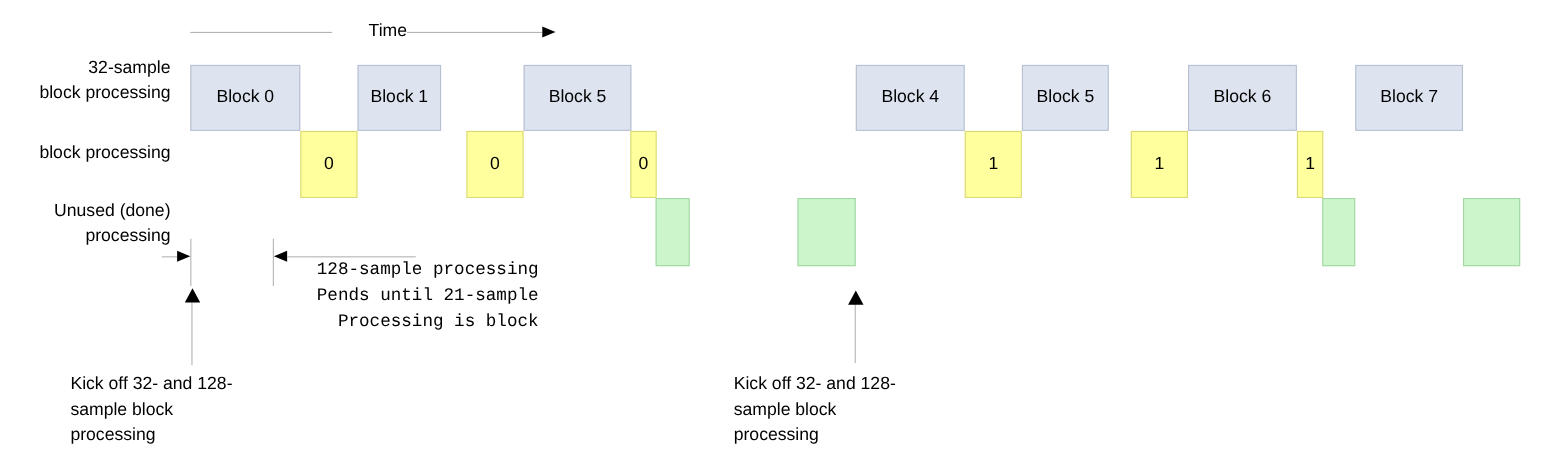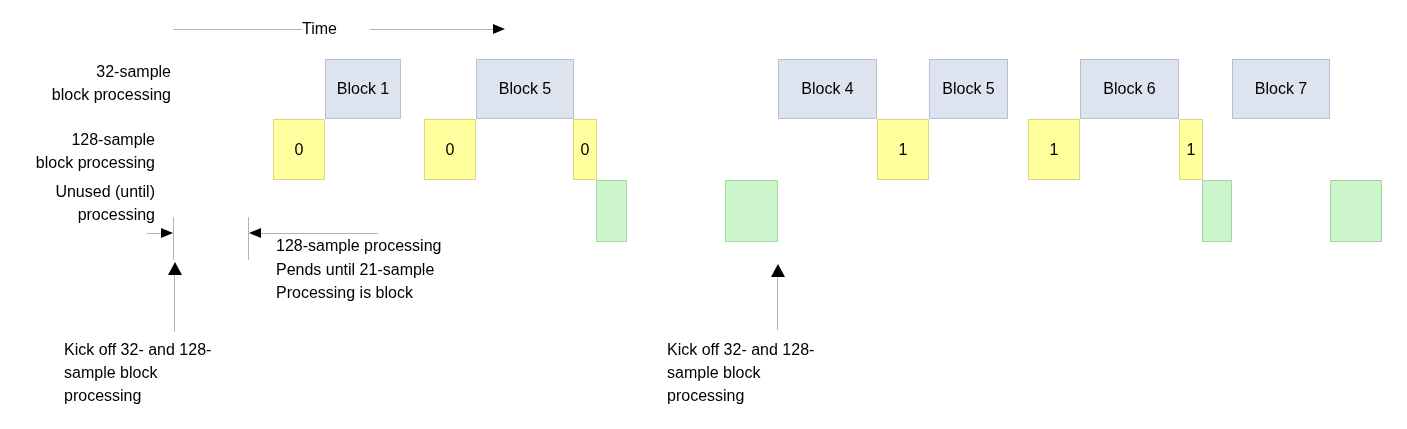--- a/index.html
+++ b/index.html
@@ -9,26 +9,26 @@
     font-family:"Liberation Sans","DejaVu Sans",sans-serif;
     font-size:16px; color: var(--text, #000);
     overflow:hidden;
   }
 
   
   .time-line { position:absolute; left:173px; top:29px; width:320px; height:1px; background:var(--line,#b3b3b3); }
   .time-head { position:absolute; left:493px; top:24px; width:0; height:0;
                border-left:12px solid var(--arrowhead,#000);
                border-top:5px solid transparent; border-bottom:5px solid transparent; }
-  .time-label { position:absolute; left:302px; top:20px; width:68px; text-align:left;
+  .time-label { position:absolute; left:302px; top:20px; width:68px; text-align:right;
                 background:var(--background,#fff); }
 
   
   .row-label { position:absolute; left:0; width:155px; text-align:right; line-height:23px; }
-  .rl-32   { top:60px;margin-left:16px; }
+  .rl-32   { top:50px; }
   .rl-128  { top:128px; }
   .rl-free { top:180px; }
 
   
   .blk { position:absolute; top:59px; height:60px; box-sizing:border-box;
          background:var(--block32-fill,#dde4f0); border:1px solid var(--block32-border,#b7bfd1);
          display:flex; align-items:center; justify-content:center; }
   .b0{left:173px;width:100px} .b1{left:325px;width:76px} .b2{left:476px;width:98px}
   .b3{left:627px;width:98px}  .b4{left:778px;width:99px} .b5{left:929px;width:79px}
   .b6{left:1080px;width:99px} .b7{left:1232px;width:98px}
@@ -49,21 +49,21 @@
   .ext-line { position:absolute; top:217px; width:1px; height:43px; background:var(--line,#b3b3b3); }
   .ext-a { left:173px; } .ext-b { left:248px; }
   .dim-right-line { position:absolute; left:147px; top:233px; width:15px; height:1px; background:var(--line,#b3b3b3); }
   .dim-right-head { position:absolute; left:161px; top:228px; width:0; height:0;
                     border-left:12px solid var(--arrowhead,#000);
                     border-top:5px solid transparent; border-bottom:5px solid transparent; }
   .dim-left-head  { position:absolute; left:249px; top:228px; width:0; height:0;
                     border-right:12px solid var(--arrowhead,#000);
                     border-top:5px solid transparent; border-bottom:5px solid transparent; }
   .dim-left-line  { position:absolute; left:261px; top:233px; width:117px; height:1px; background:var(--line,#b3b3b3); }
-  .pend-note { position:absolute; left:276px; top:234px; line-height:23.5px; text-align:left; }
+  .pend-note { position:absolute; left:288px; top:234px; line-height:23.5px; text-align:right;font-family:Liberation Mono, monospace; }
 
   
   .up-shaft { position:absolute; width:1px; background:var(--line,#b3b3b3); }
   .up1-shaft { left:174px; top:274px; height:58px; }
   .up2-shaft { left:777px; top:276px; height:54px; }
   .up-head { position:absolute; width:0; height:0;
              border-bottom:13px solid var(--arrowhead,#000);
              border-left:7px solid transparent; border-right:7px solid transparent; }
   .up1-head { left:168px; top:262px; }
   .up2-head { left:771px; top:264px; }
@@ -79,28 +79,28 @@
 
   <div class="time-line"></div>
   <div class="time-head"></div>
   <div class="time-label">Time</div>
 
   <div class="row-label rl-32">
     <div>32-sample</div>
     <div>block processing</div>
   </div>
   <div class="row-label rl-128">
-    <div>128-sample</div>
     <div>block processing</div>
   </div>
   <div class="row-label rl-free">
-    <div>Unused (until)</div>
+    <div>Unused (done)</div>
     <div>processing</div>
   </div>
 
+  <div class="blk b0">Block 0</div>
   <div class="blk b1">Block 1</div>
   <div class="blk b2">Block 5</div>
   <div class="blk b4">Block 4</div>
   <div class="blk b5">Block 5</div>
   <div class="blk b6">Block 6</div>
   <div class="blk b7">Block 7</div>
 
   <div class="yblk y0">0</div>
   <div class="yblk y1">0</div>
   <div class="yblk y2">0</div>

